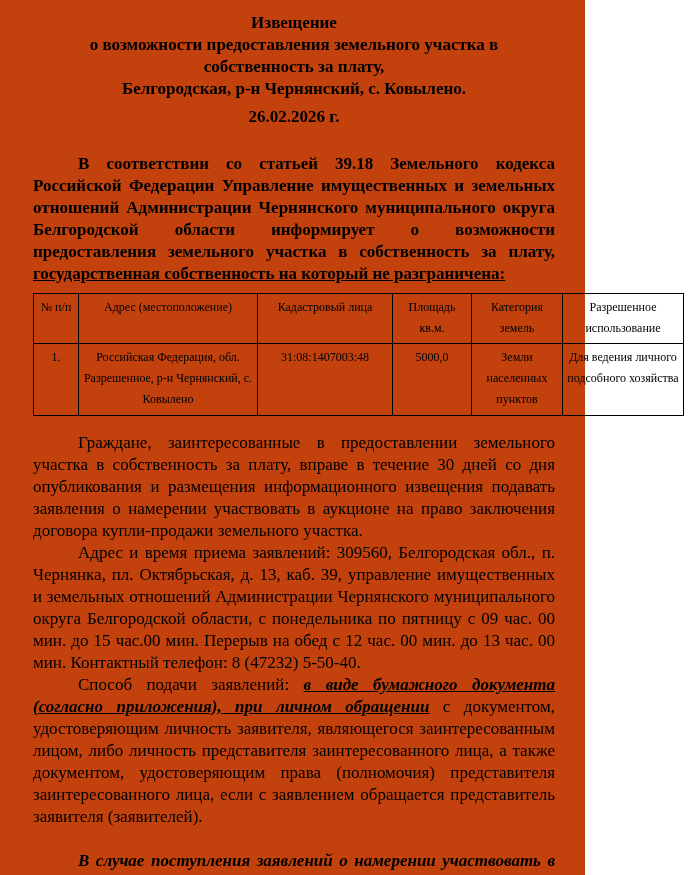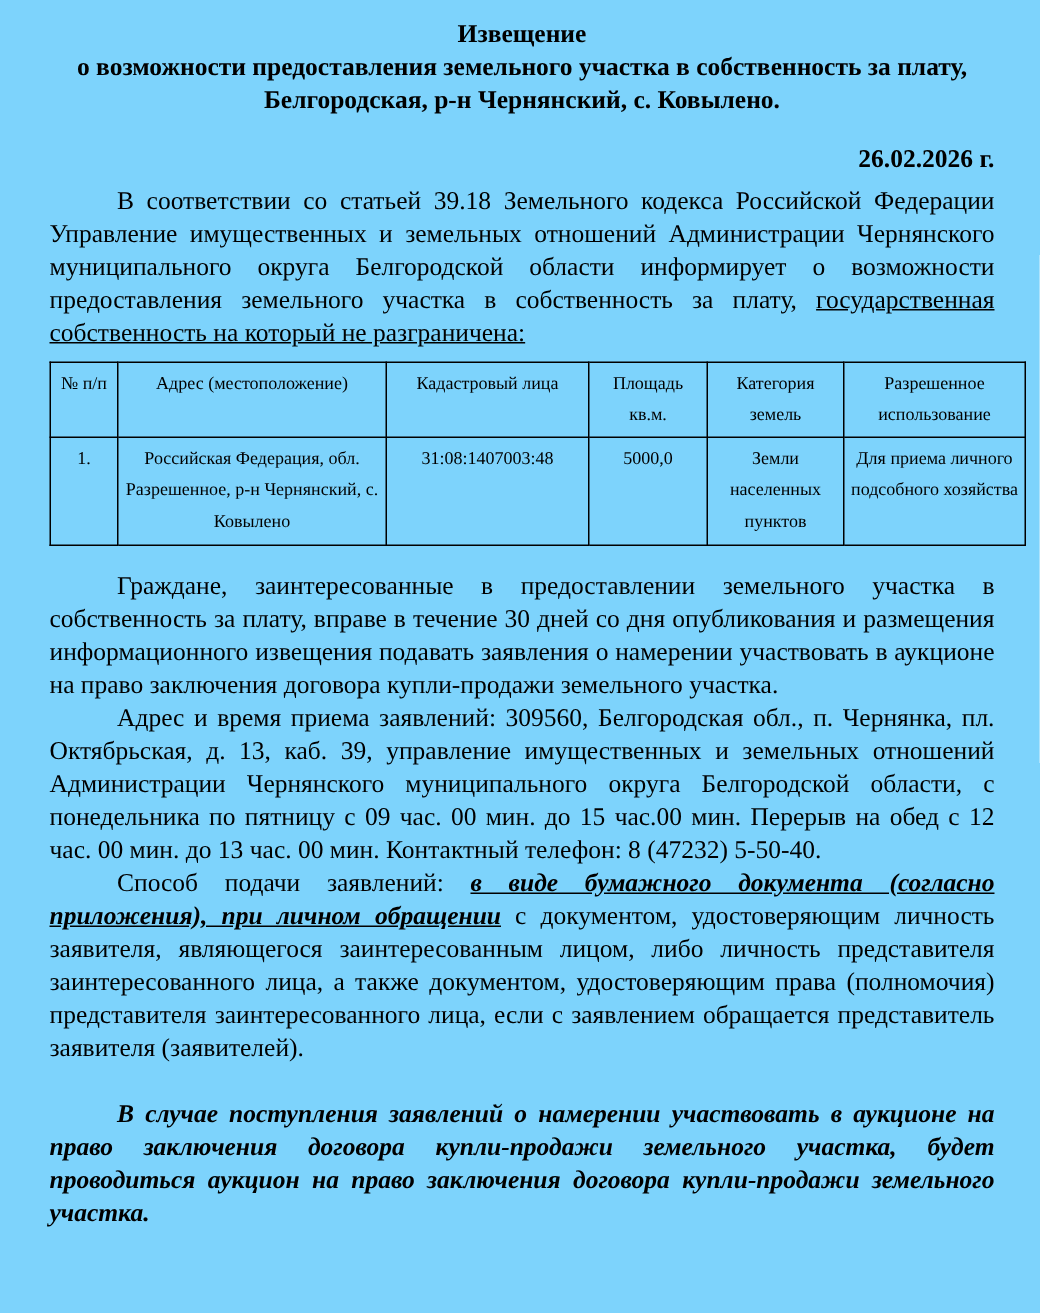--- a/index.html
+++ b/index.html
@@ -11,41 +11,41 @@
     width: 693px;
     height: 875px;
     overflow: hidden;
     font-family: "Liberation Serif", "DejaVu Serif", serif;
     color: #000000;
     font-size: 17px;
     line-height: 22px;
   }
   .page {
     box-sizing: border-box;
-    width: 693px;
+    width: 585px;
     height: 875px;
     padding: 12px 30px 10px 33px;
-    background: #7dd3fc;
+    background: #c2410c;
   }
   .title-block {
     text-align: center;
     font-weight: bold;
   }
   .title-line { line-height: 22px; }
   .doc-date {
-    text-align: right;
+    text-align: center;
     font-weight: bold;
-    margin-top: 17px;
+    margin-top: 6px;
   }
   p {
     margin: 0;
     text-align: justify;
   }
   .indent { text-indent: 45px; }
-  .p-intro { margin-top: 6px; }
+  .p-intro { margin-top: 25px; font-weight: bold; }
   .u { text-decoration: underline; }
   .emph {
     font-weight: bold;
     font-style: italic;
     text-decoration: underline;
   }
   .p-final {
     margin-top: 22px;
     font-weight: bold;
     font-style: italic;
@@ -101,21 +101,21 @@
         <th class="col-use">Разрешенное использование</th>
       </tr>
     </thead>
     <tbody>
       <tr>
         <td>1.</td>
         <td>Российская Федерация, обл. Разрешенное, р-н Чернянский, с. Ковылено</td>
         <td>31:08:1407003:48</td>
         <td>5000,0</td>
         <td>Земли населенных пунктов</td>
-        <td>Для приема личного подсобного хозяйства</td>
+        <td>Для ведения личного подсобного хозяйства</td>
       </tr>
     </tbody>
   </table>
 
   <p class="indent">Граждане, заинтересованные в предоставлении земельного участка в собственность за плату, вправе в течение 30 дней со дня опубликования и размещения информационного извещения подавать заявления о намерении участвовать в аукционе на право заключения договора купли-продажи земельного участка.</p>
 
   <p class="indent">Адрес и время приема заявлений: 309560, Белгородская обл., п. Чернянка, пл. Октябрьская, д. 13, каб. 39, управление имущественных и земельных отношений Администрации Чернянского муниципального округа Белгородской области, с понедельника по пятницу с 09 час. 00 мин. до 15 час.00 мин. Перерыв на обед с 12 час. 00 мин. до 13 час. 00 мин. Контактный телефон: 8 (47232) 5-50-40.</p>
 
   <p class="indent"><span>Способ подачи заявлений: </span><span class="emph">в виде бумажного документа (согласно приложения), при личном обращении</span><span> с документом, удостоверяющим личность заявителя, являющегося заинтересованным лицом, либо личность представителя заинтересованного лица, а также документом, удостоверяющим права (полномочия) представителя заинтересованного лица, если с заявлением обращается представитель заявителя (заявителей).</span></p>
 

